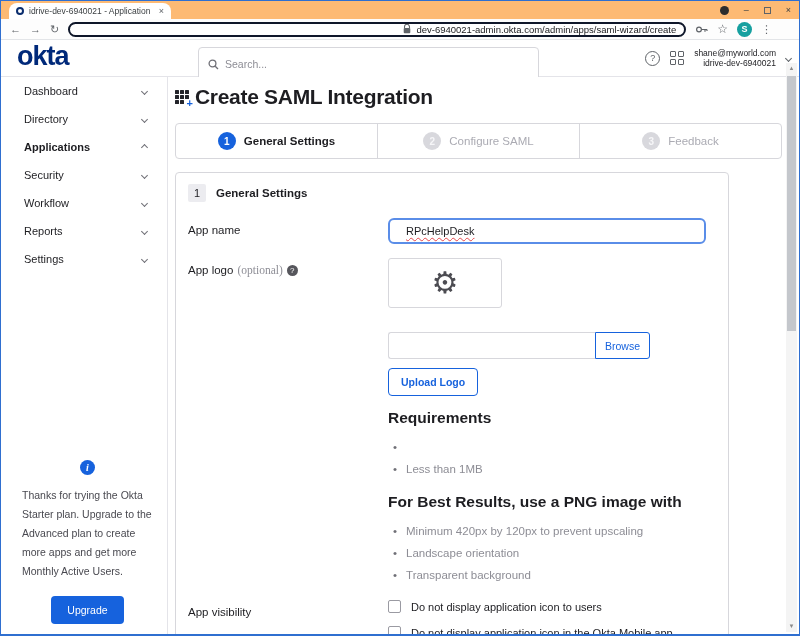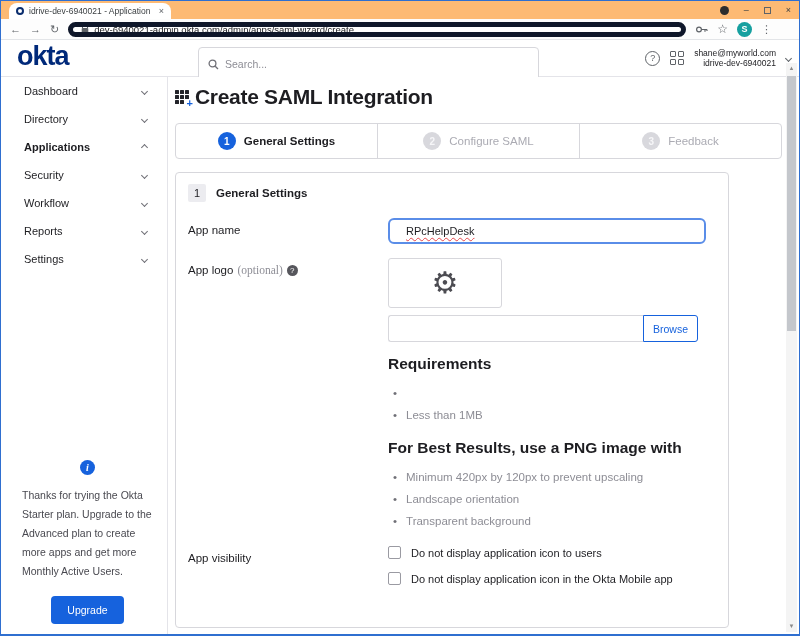--- a/index.html
+++ b/index.html
@@ -15,22 +15,22 @@
   .tab-title { flex:1; font-size:8.5px; color:#3c4043; white-space:nowrap; overflow:hidden; }
   .tab-close { font-size:9px; color:#5f6368; cursor:default; }
   .win-controls { position:absolute; right:8px; top:0; height:100%; display:flex; align-items:center; gap:15px;
                   color:#3c4043; font-size:9px; }
   .rec-dot { width:9px; height:9px; background:#2d2d2d; border-radius:50%; }
   .max-box { width:7px; height:7px; border:1.2px solid #5f6368; }
 
   .toolbar { height:21px; background:#fdfdfd; border-bottom:1px solid #e3e5e8;
              display:flex; align-items:center; gap:9px; padding:0 9px; }
   .nav-ic { font-size:11px; color:#5f6368; line-height:1; }
-  .omnibox { flex:1; height:15px; max-width:618px; background:#fff; border:5px solid #0f172a; border-radius:9px;
-             display:flex; align-items:center; gap:5px; padding:0 8px; overflow:hidden; }
+  .omnibox { flex:1; height:15px; max-width:618px; background:#fff; border:2px solid #0f172a; border-radius:9px;
+             display:flex; align-items:center; gap:5px; padding:0 8px; overflow:hidden;justify-content:flex-end; }
   .url { font-size:9.5px; color:#202124; white-space:nowrap; }
   .avatar { width:15px; height:15px; border-radius:50%; background:#16a0a0; color:#fff;
             font-size:9px; font-weight:700; display:flex; align-items:center; justify-content:center; }
   .star { font-size:12px; color:#5f6368; }
   .dots { font-size:11px; color:#5f6368; }
 
   
   .okta-header { position:relative; height:37px; background:#fff; border-bottom:1px solid #e4e4e9; }
   .okta-logo { position:absolute; left:16px; top:1px; font-size:27px; font-weight:700; color:#00297a; letter-spacing:-1px; }
   .search-box { position:absolute; left:197px; top:7px; width:341px; height:23px; border:1px solid #d7d7dc;
@@ -99,21 +99,21 @@
   .row-field { flex:1; }
 
   .appname-input { width:318px; height:26px; border:2px solid #5a8de8; border-radius:6px; background:#fff;
                    display:flex; align-items:center; padding:0 16px; cursor:text; }
   .appname-input span { font-size:11px; color:#1d1d21;
                         text-decoration:underline wavy #e5484d 1px; text-underline-offset:2px; }
 
   .logo-box { width:114px; height:50px; border:1px solid #d7d7dc; border-radius:3px;
               display:flex; align-items:center; justify-content:center; }
   .gear { font-size:30px; color:#4c4c52; line-height:1; }
-  .file-row { display:flex; width:310px; margin-top:7px; }
+  .file-row { display:flex; width:262px; margin-top:24px; }
   .file-input { flex:1; height:27px; border:1px solid #d7d7dc; border-radius:3px 0 0 3px; background:#fff; border-right:none; }
   .browse-btn { width:55px; height:27px; border:1px solid #1662dd; border-radius:0 3px 3px 0; background:#fff;
                 color:#1662dd; font-size:10.5px; cursor:pointer; font-family:"Liberation Sans", sans-serif; }
   .upload-btn { margin-top:9px; border:1px solid #1662dd; background:#fff; color:#1662dd; font-size:10.5px;
                 font-weight:700; padding:7px 12px; border-radius:4px; cursor:pointer; font-family:"Liberation Sans", sans-serif; }
 
   .req-title { font-size:15.5px; font-weight:700; color:#1d1d21; margin:13px 0 9px; }
   .req-list { list-style:none; }
   .req-list li { display:flex; gap:9px; font-size:11.5px; color:#8d8d95; line-height:22px; padding-left:5px; }
   .bullet { color:#6f6f76; }
@@ -286,20 +286,21 @@
             <span class="qmark">?</span>
           </div>
           <div class="row-field">
             <div class="logo-box">
               <span class="gear">⚙</span>
             </div>
             <div class="file-row">
               <div class="file-input"></div>
               <button class="browse-btn">Browse</button>
             </div>
+            <button class="upload-btn">Upload Logo</button>
 
             <div class="req-title">Requirements</div>
             <ul class="req-list">
               <li>
                 <span class="bullet">•</span>
               </li>
               <li>
                 <span class="bullet">•</span>
                 <span>Less than 1MB</span>
               </li>

